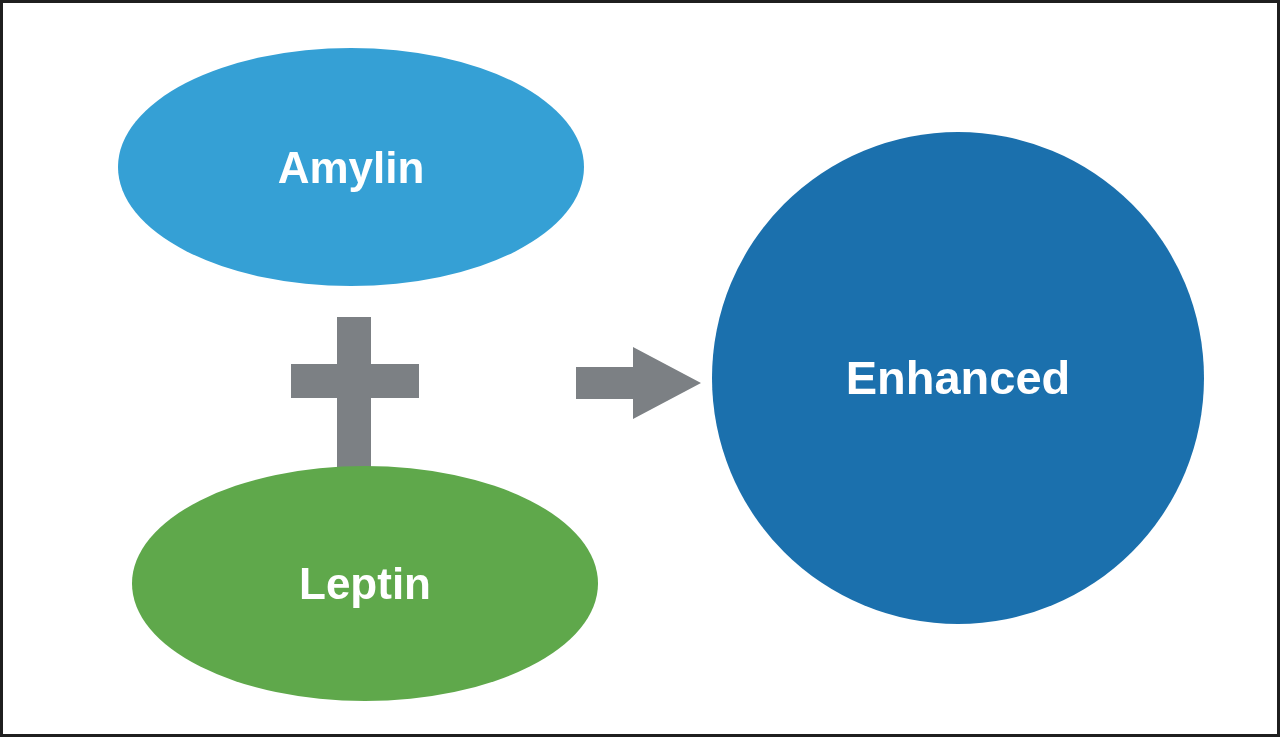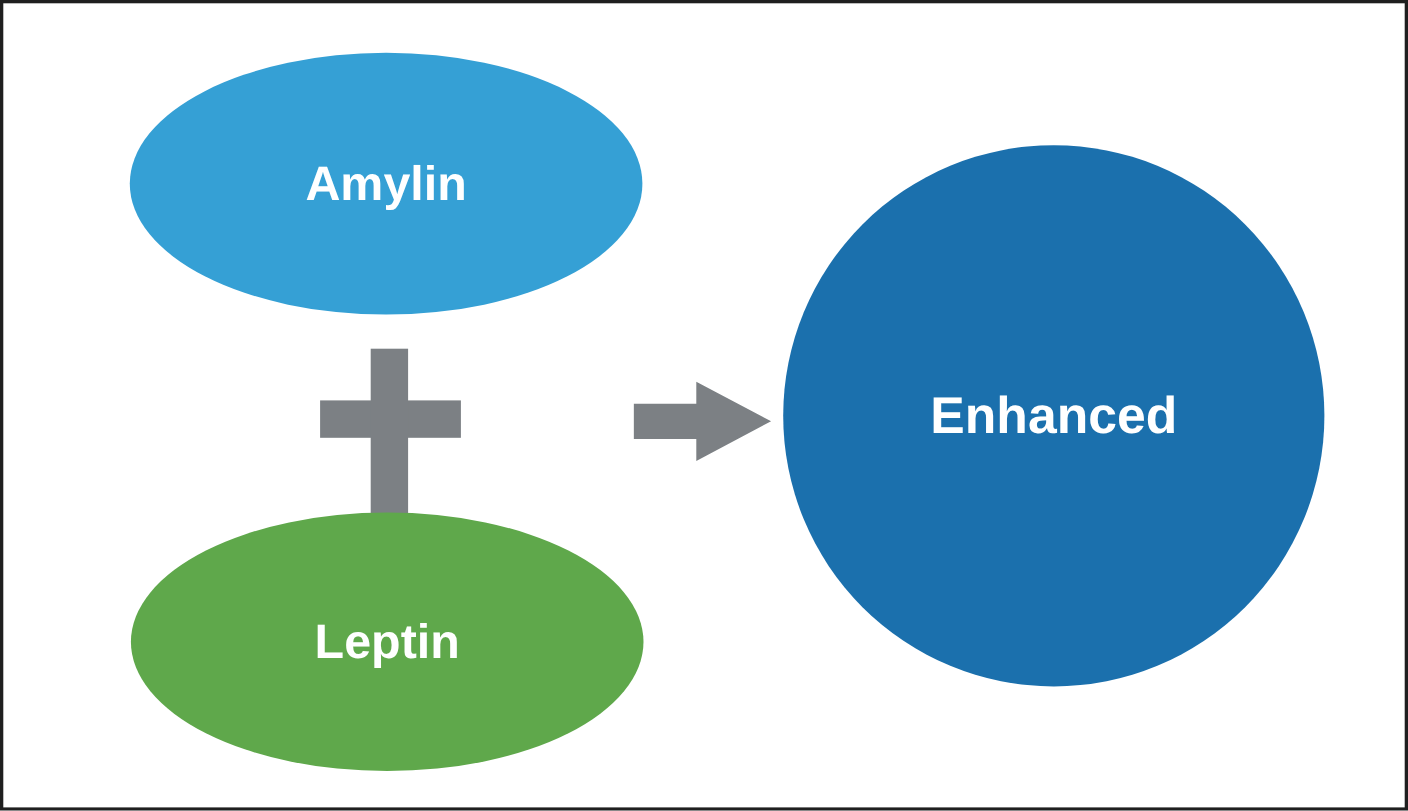--- a/index.html
+++ b/index.html
@@ -27,21 +27,21 @@
   }
   .ellipse { border-radius: 50%; }
   .circle  { border-radius: 50%; justify-content: center; }
 
   .node-amylin {
     left: 115px; top: 45px;
     width: 466px; height: 238px;
     font-size: 44px; line-height: 47px;
   }
   .node-leptin {
-    left: 116px; top: 463px;
+    left: 129px; top: 463px;
     width: 466px; height: 235px;
     font-size: 44px; line-height: 47px;
   }
   .node-outcome {
     left: 709px; top: 129px;
     width: 492px; height: 492px;
     font-size: 47px; line-height: 58px;
   }
 
   .plus-icon {

